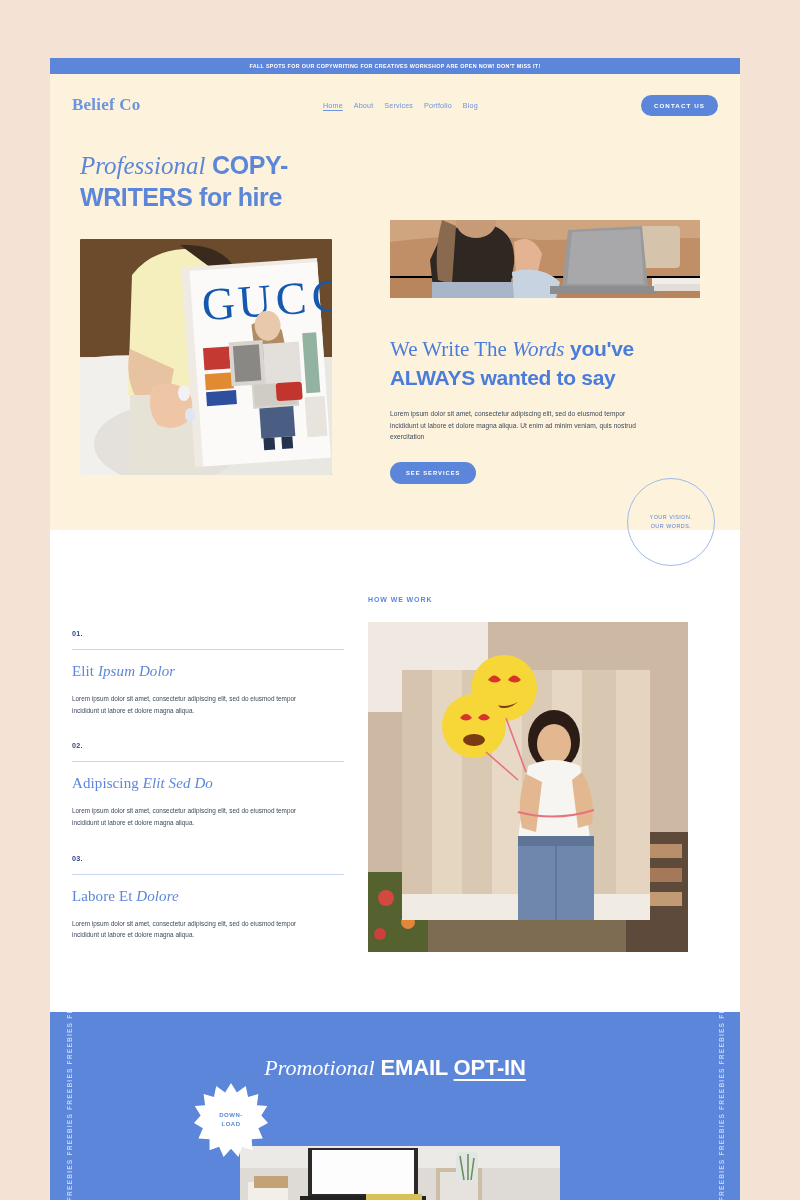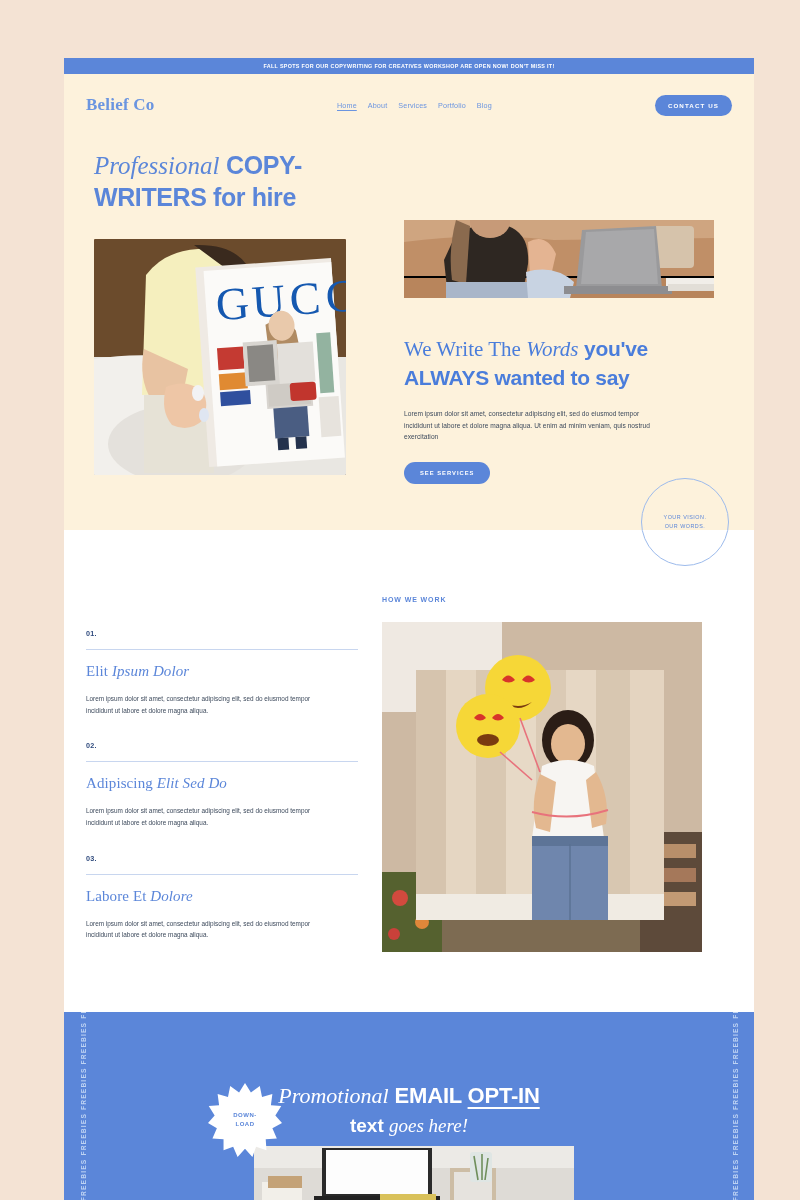--- a/index.html
+++ b/index.html
@@ -4,21 +4,21 @@
 <style>
   * { margin:0; padding:0; box-sizing:border-box; }
   html,body { width:800px; height:1200px; }
   body {
     background:#f4e3d4;
     font-family:"Liberation Sans", sans-serif;
     overflow:hidden;
   }
   .page {
     position:absolute;
-    left:64px; top:58px;
+    left:50px; top:58px;
     width:690px; height:1142px;
     background:#4c1d95;
     overflow:hidden;
   }
 
   
   .announce {
     height:16px;
     background:#5b86d9;
     display:flex; align-items:center; justify-content:center;
@@ -224,21 +224,21 @@
   .freebies span {
     transform:rotate(-90deg);
     white-space:nowrap;
     color:#bed3f3;
     font-size:6.6px;
     font-weight:700;
     letter-spacing:1.2px;
   }
   .promo-h {
     text-align:center;
-    padding-top:68px;
+    padding-top:40px;
     color:#ffffff;
     font-size:22px;
     font-weight:700;
     letter-spacing:-.2px;
     line-height:1.42;
   }
   .promo-h .ser-i {
     font-family:"Liberation Serif", serif;
     font-style:italic;
     font-weight:400;
@@ -496,24 +496,20 @@
       <span>FREEBIES FREEBIES FREEBIES FREEBIES FREEBIES FREEBIES</span>
     </div>
     <div class="freebies right">
       <span>FREEBIES FREEBIES FREEBIES FREEBIES FREEBIES FREEBIES</span>
     </div>
 
     <div class="promo-h">
       <span class="ser-i">Promotional</span>
       <span>EMAIL</span>
       <span class="ul">OPT-IN</span>
-    </div>
-    <div class="promo-h2">
-      <span>text</span>
-      <span class="ser-i">goes here!</span>
     </div>
   </div>
 
   <div class="burst">
     <svg width="74" height="74" viewBox="0 0 100 100">
       <polygon fill="#ffffff" points="50,0 58,13 70,4 73,19 87,15 85,30 99,31 91,44 100,54 87,61 93,75 78,76 79,91 65,86 60,100 50,89 40,100 34,86 21,91 21,76 6,75 12,61 0,54 9,44 1,31 15,30 13,15 27,19 30,4 42,13"></polygon>
     </svg>
     <div class="burst-text">
       <span>DOWN-</span>
       <span>LOAD</span>

